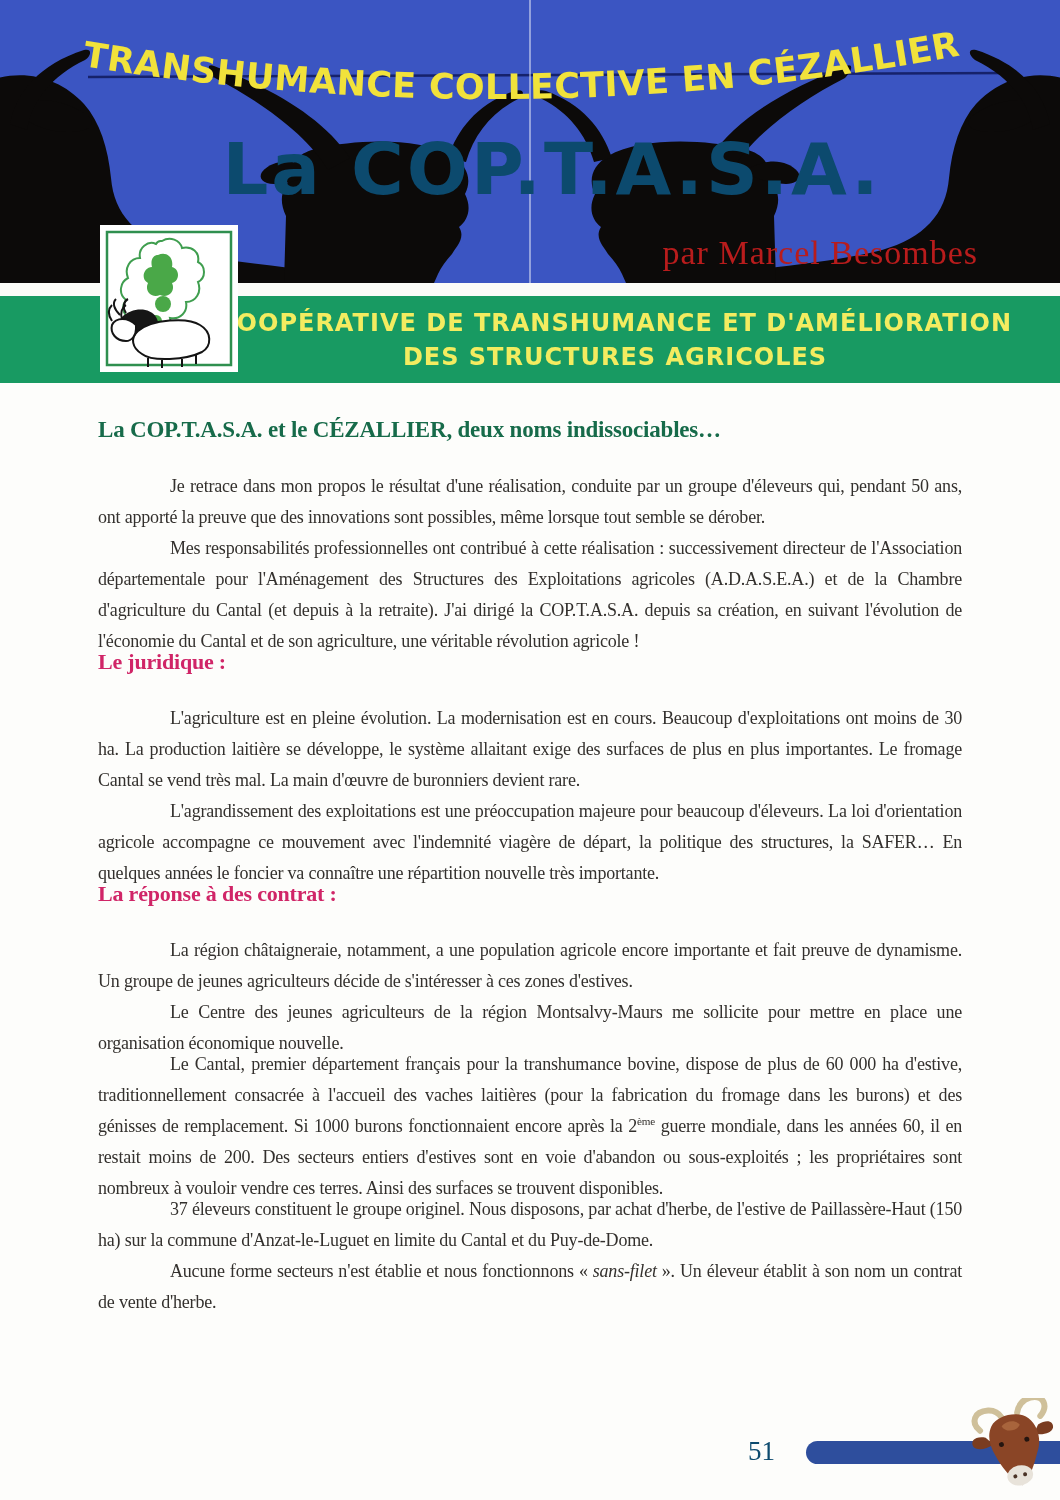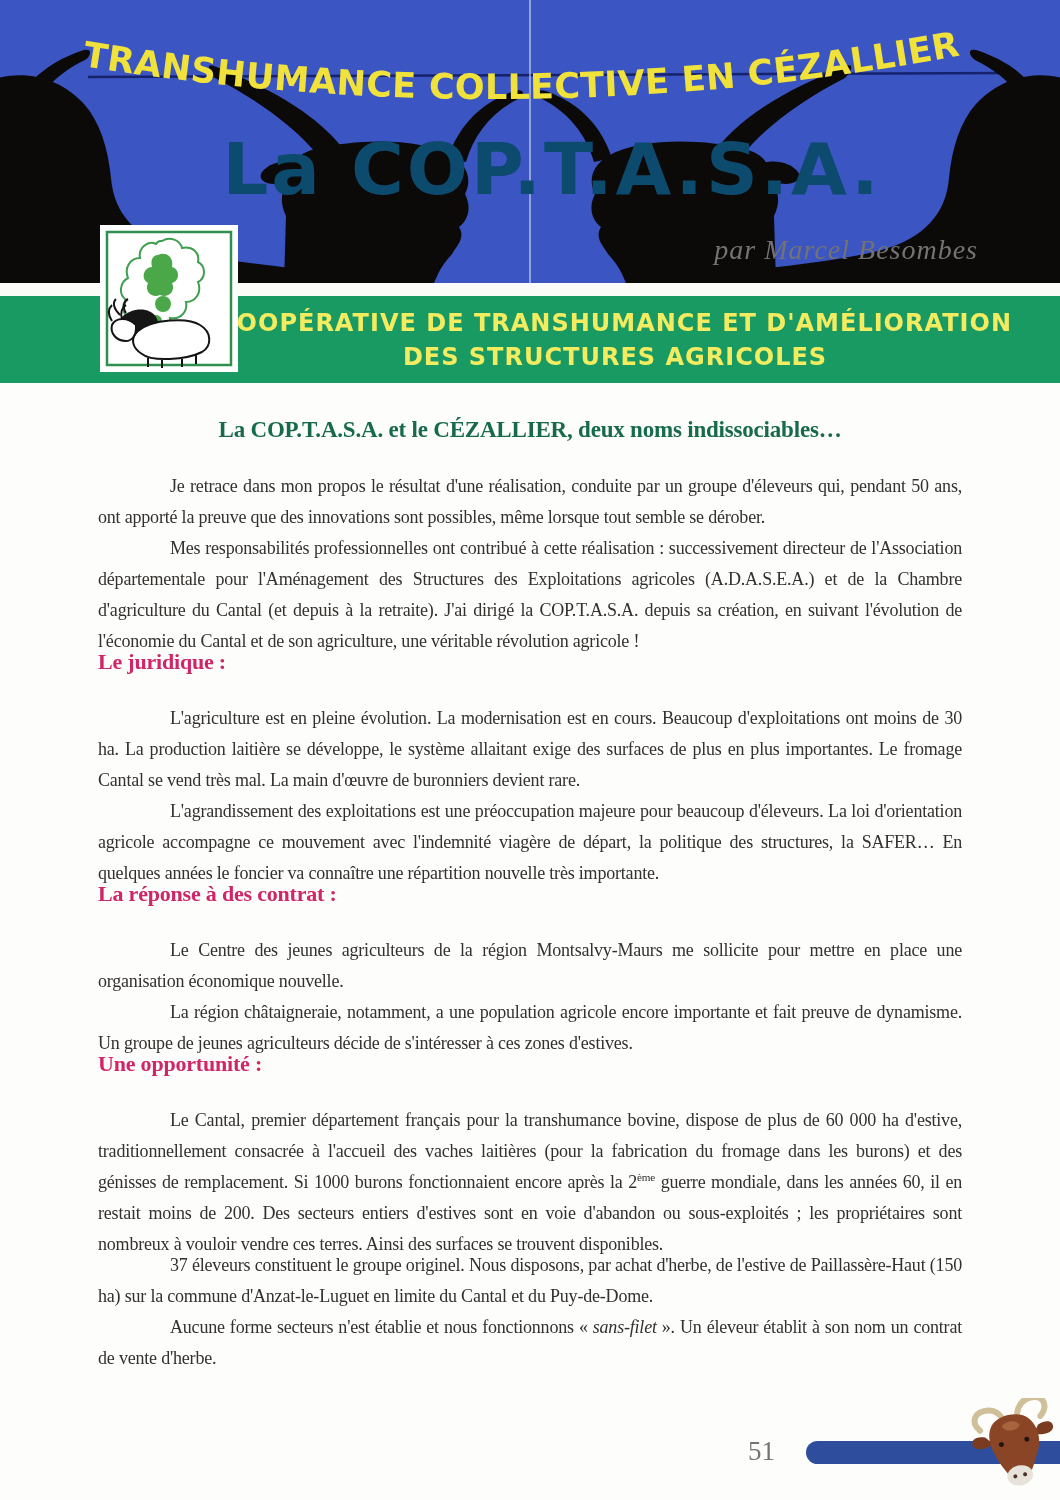--- a/index.html
+++ b/index.html
@@ -11,22 +11,22 @@
   
   .header{position:absolute;left:0;top:0;width:1060px;height:283px;}
   .main-title{
     position:absolute;left:207px;top:130px;width:690px;text-align:center;
     font-family:"DejaVu Sans", sans-serif;font-weight:bold;
     font-size:72px;line-height:78px;letter-spacing:3px;color:#0c4a6e;
     white-space:nowrap;
   }
   .byline{
     position:absolute;right:82px;top:234px;
-    font-family:"Liberation Serif", serif;font-style:italic;
-    font-size:28px;color:#737373;letter-spacing:1px;
+    font-family:"Liberation Serif", serif;
+    font-size:34px;color:#b91c1c;letter-spacing:1px;
   }
   .white-gap{position:absolute;left:0;top:283px;width:1060px;height:13px;background:#fbfbf8;}
   .green-band{
     position:absolute;left:0;top:296px;width:1060px;height:87px;background:#189a62;
     display:flex;flex-direction:column;justify-content:center;align-items:center;
   }
   .band-text{
     margin-left:170px;width:820px;text-align:center;
     font-family:"DejaVu Sans", sans-serif;font-weight:bold;
     font-size:24px;line-height:34px;letter-spacing:1px;color:#f3ec60;
@@ -34,33 +34,33 @@
   }
   .logo-box{
     position:absolute;left:100px;top:225px;width:138px;height:147px;background:#ffffff;
   }
   
   .article{
     position:absolute;left:98px;top:383px;width:864px;color:#33302d;
     font-size:18px;line-height:31px;letter-spacing:-0.2px;
   }
   .intro-heading{
-    margin:32px 0 26px 0;text-align:center;
+    margin:32px 0 26px 0;text-align:left;
     font-weight:bold;font-size:23px;line-height:30px;color:#176b4a;
   }
   .section{margin-top:-10px;}
   .section-heading{
     margin:0 0 26px 0;font-weight:bold;font-size:22px;line-height:30px;color:#d02567;
   }
   .body-para{margin:0;text-align:justify;text-indent:72px;}
   .body-para .it{font-style:italic;font-family:Liberation Serif, serif;}
   .body-para sup{font-size:0.62em;vertical-align:super;line-height:0;}
   
   .page-number{
-    position:absolute;left:748px;top:1436px;font-size:27px;color:#737373;
+    position:absolute;left:748px;top:1436px;font-size:27px;color:#0c4a6e;
     font-family:"Liberation Serif", serif;
   }
   .footer-bar{
     position:absolute;left:806px;top:1441px;width:254px;height:23px;
     background:#2e4e9d;border-radius:12px 0 0 12px;
   }
   .footer-cow{position:absolute;left:966px;top:1398px;width:96px;height:96px;}
 </style>
 </head>
 <body>
@@ -132,25 +132,24 @@
       <p class="body-para"><span>Mes responsabilités professionnelles ont contribué à cette réalisation : successivement directeur de l'Association départementale pour l'Aménagement des Structures des Exploitations agricoles (A.D.A.S.E.A.) et de la Chambre d'agriculture du Cantal (et depuis à la retraite). J'ai dirigé la COP.T.A.S.A. depuis sa création, en suivant l'évolution de l'économie du Cantal et de son agriculture, une véritable révolution agricole !</span></p>
     </div>
   <div>
       <div class="section">
         <h3 class="section-heading">Le juridique :</h3>
         <p class="body-para"><span>L'agriculture est en pleine évolution. La modernisation est en cours. Beaucoup d'exploitations ont moins de 30 ha. La production laitière se développe, le système allaitant exige des surfaces de plus en plus importantes. Le fromage Cantal se vend très mal. La main d'œuvre de buronniers devient rare.</span></p>
         <p class="body-para"><span>L'agrandissement des exploitations est une préoccupation majeure pour beaucoup d'éleveurs. La loi d'orientation agricole accompagne ce mouvement avec l'indemnité viagère de départ, la politique des structures, la SAFER… En quelques années le foncier va connaître une répartition nouvelle très importante.</span></p>
       </div>
       <div class="section">
         <h3 class="section-heading">La réponse à des contrat :</h3>
+        <p class="body-para"><span>La région châtaigneraie, notamment, a une population agricole encore importante et fait preuve de dynamisme. Un groupe de jeunes agriculteurs décide de s'intéresser à ces zones d'estives.</span></p>
         <p class="body-para"><span>Le Centre des jeunes agriculteurs de la région Montsalvy-Maurs me sollicite pour mettre en place une organisation économique nouvelle.</span></p>
-        <p class="body-para"><span>La région châtaigneraie, notamment, a une population agricole encore importante et fait preuve de dynamisme. Un groupe de jeunes agriculteurs décide de s'intéresser à ces zones d'estives.</span></p>
       </div>
       <div class="section">
-        <h3 class="section-heading">Une opportunité :</h3>
         <p class="body-para"><span>Le Cantal, premier département français pour la transhumance bovine, dispose de plus de 60 000 ha d'estive, traditionnellement consacrée à l'accueil des vaches laitières (pour la fabrication du fromage dans les burons) et des génisses de remplacement. Si 1000 burons fonctionnaient encore après la 2</span><sup>ème</sup><span> guerre mondiale, dans les années 60, il en restait moins de 200. Des secteurs entiers d'estives sont en voie d'abandon ou sous-exploités ; les propriétaires sont nombreux à vouloir vendre ces terres. Ainsi des surfaces se trouvent disponibles.</span></p>
       </div>
       <div class="section">
         <p class="body-para"><span>37 éleveurs constituent le groupe originel. Nous disposons, par achat d'herbe, de l'estive de Paillassère-Haut (150 ha) sur la commune d'Anzat-le-Luguet en limite du Cantal et du Puy-de-Dome.</span></p>
         <p class="body-para"><span>Aucune forme secteurs n'est établie et nous fonctionnons « </span><span class="it">sans-filet</span><span> ». Un éleveur établit à son nom un contrat de vente d'herbe.</span></p>
       </div>
     </div>
 </div>
 
 <div class="page-number">51</div>

